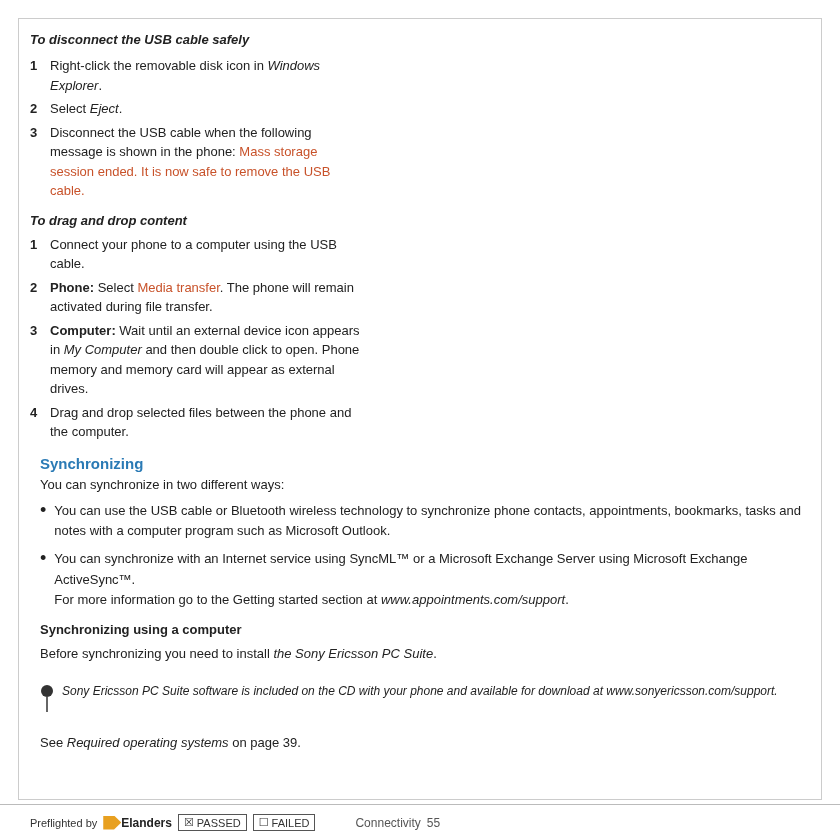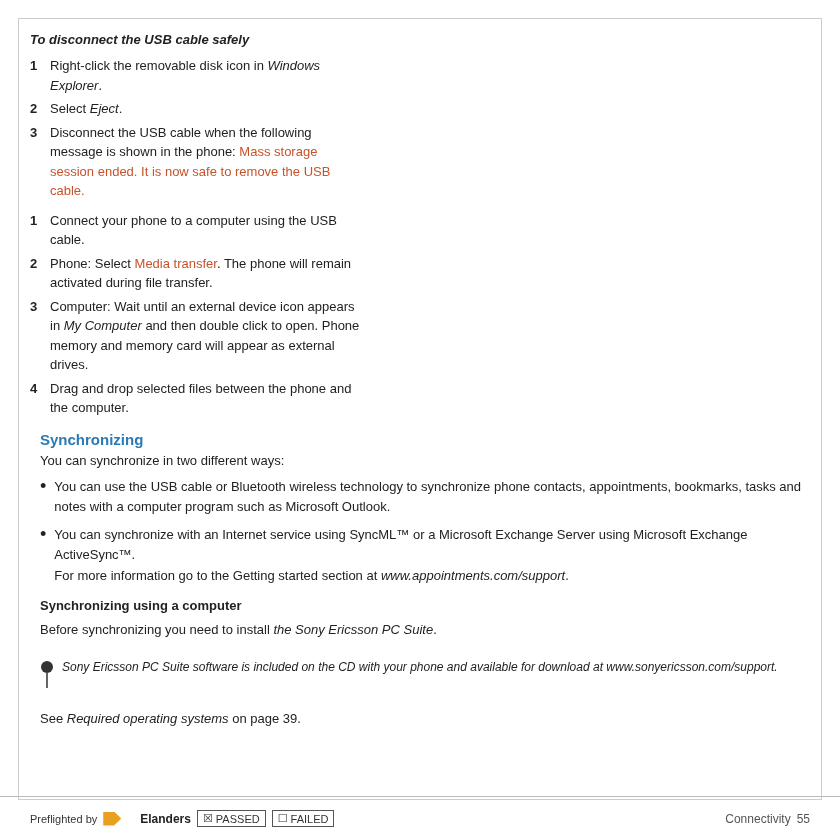--- a/index.html
+++ b/index.html
@@ -47,21 +47,21 @@
 
     
     .bold-italic {
       font-weight: bold;
       font-style: italic;
     }
     .italic {
       font-style: italic;
     }
     .bold {
-      font-weight: normal;
+      font-weight: bold;
     }
 
     .section-title {
       font-size: 15px;
       font-weight: bold;
       color: #2a7ab5;
       margin-bottom: 0;
     }
 
     p {
@@ -156,49 +156,49 @@
       margin: 0;
       line-height: 1.5;
     }
 
     
     .footer {
       position: absolute;
       bottom: 0;
       left: 0;
       right: 0;
-      height: 44px;
+      height: 36px;
       border-top: 1px solid #bbb;
       display: flex;
       align-items: center;
       padding: 0 30px;
-      justify-content: space-between;
     }
 
     .footer-right {
       display: flex;
       align-items: center;
       gap: 6px;
       font-size: 12px;
       color: #555;
+      margin-left: 40px;
     }
 
     
     .preflight {
       display: flex;
       align-items: center;
       gap: 6px;
       font-size: 11px;
       color: #333;
     }
 
     .elanders-logo {
       display: flex;
       align-items: center;
-      gap: 19px;
+      gap: 0;
       font-weight: bold;
       font-size: 12px;
       color: #222;
     }
 
     .elanders-icon {
       width: 18px;
       height: 14px;
       background: #e8a020;
       display: inline-block;
@@ -253,20 +253,21 @@
         <span class="num bold">2</span>
         <span>Select <span class="italic">Eject</span>.</span>
       </li>
       <li>
         <span class="num bold">3</span>
         <span>Disconnect the USB cable when the following message is shown in the phone: <span class="orange-text">Mass storage session ended. It is now safe to remove the USB cable.</span></span>
       </li>
     </ol>
 
 
+    <p class="italic-heading">To drag and drop content</p>
 
     <ol class="numbered-list">
       <li>
         <span class="num bold">1</span>
         <span>Connect your phone to a computer using the USB cable.</span>
       </li>
       <li>
         <span class="num bold">2</span>
         <span><span class="bold">Phone:</span> Select <span class="orange-text">Media transfer</span>. The phone will remain activated during file transfer.</span>
       </li>

